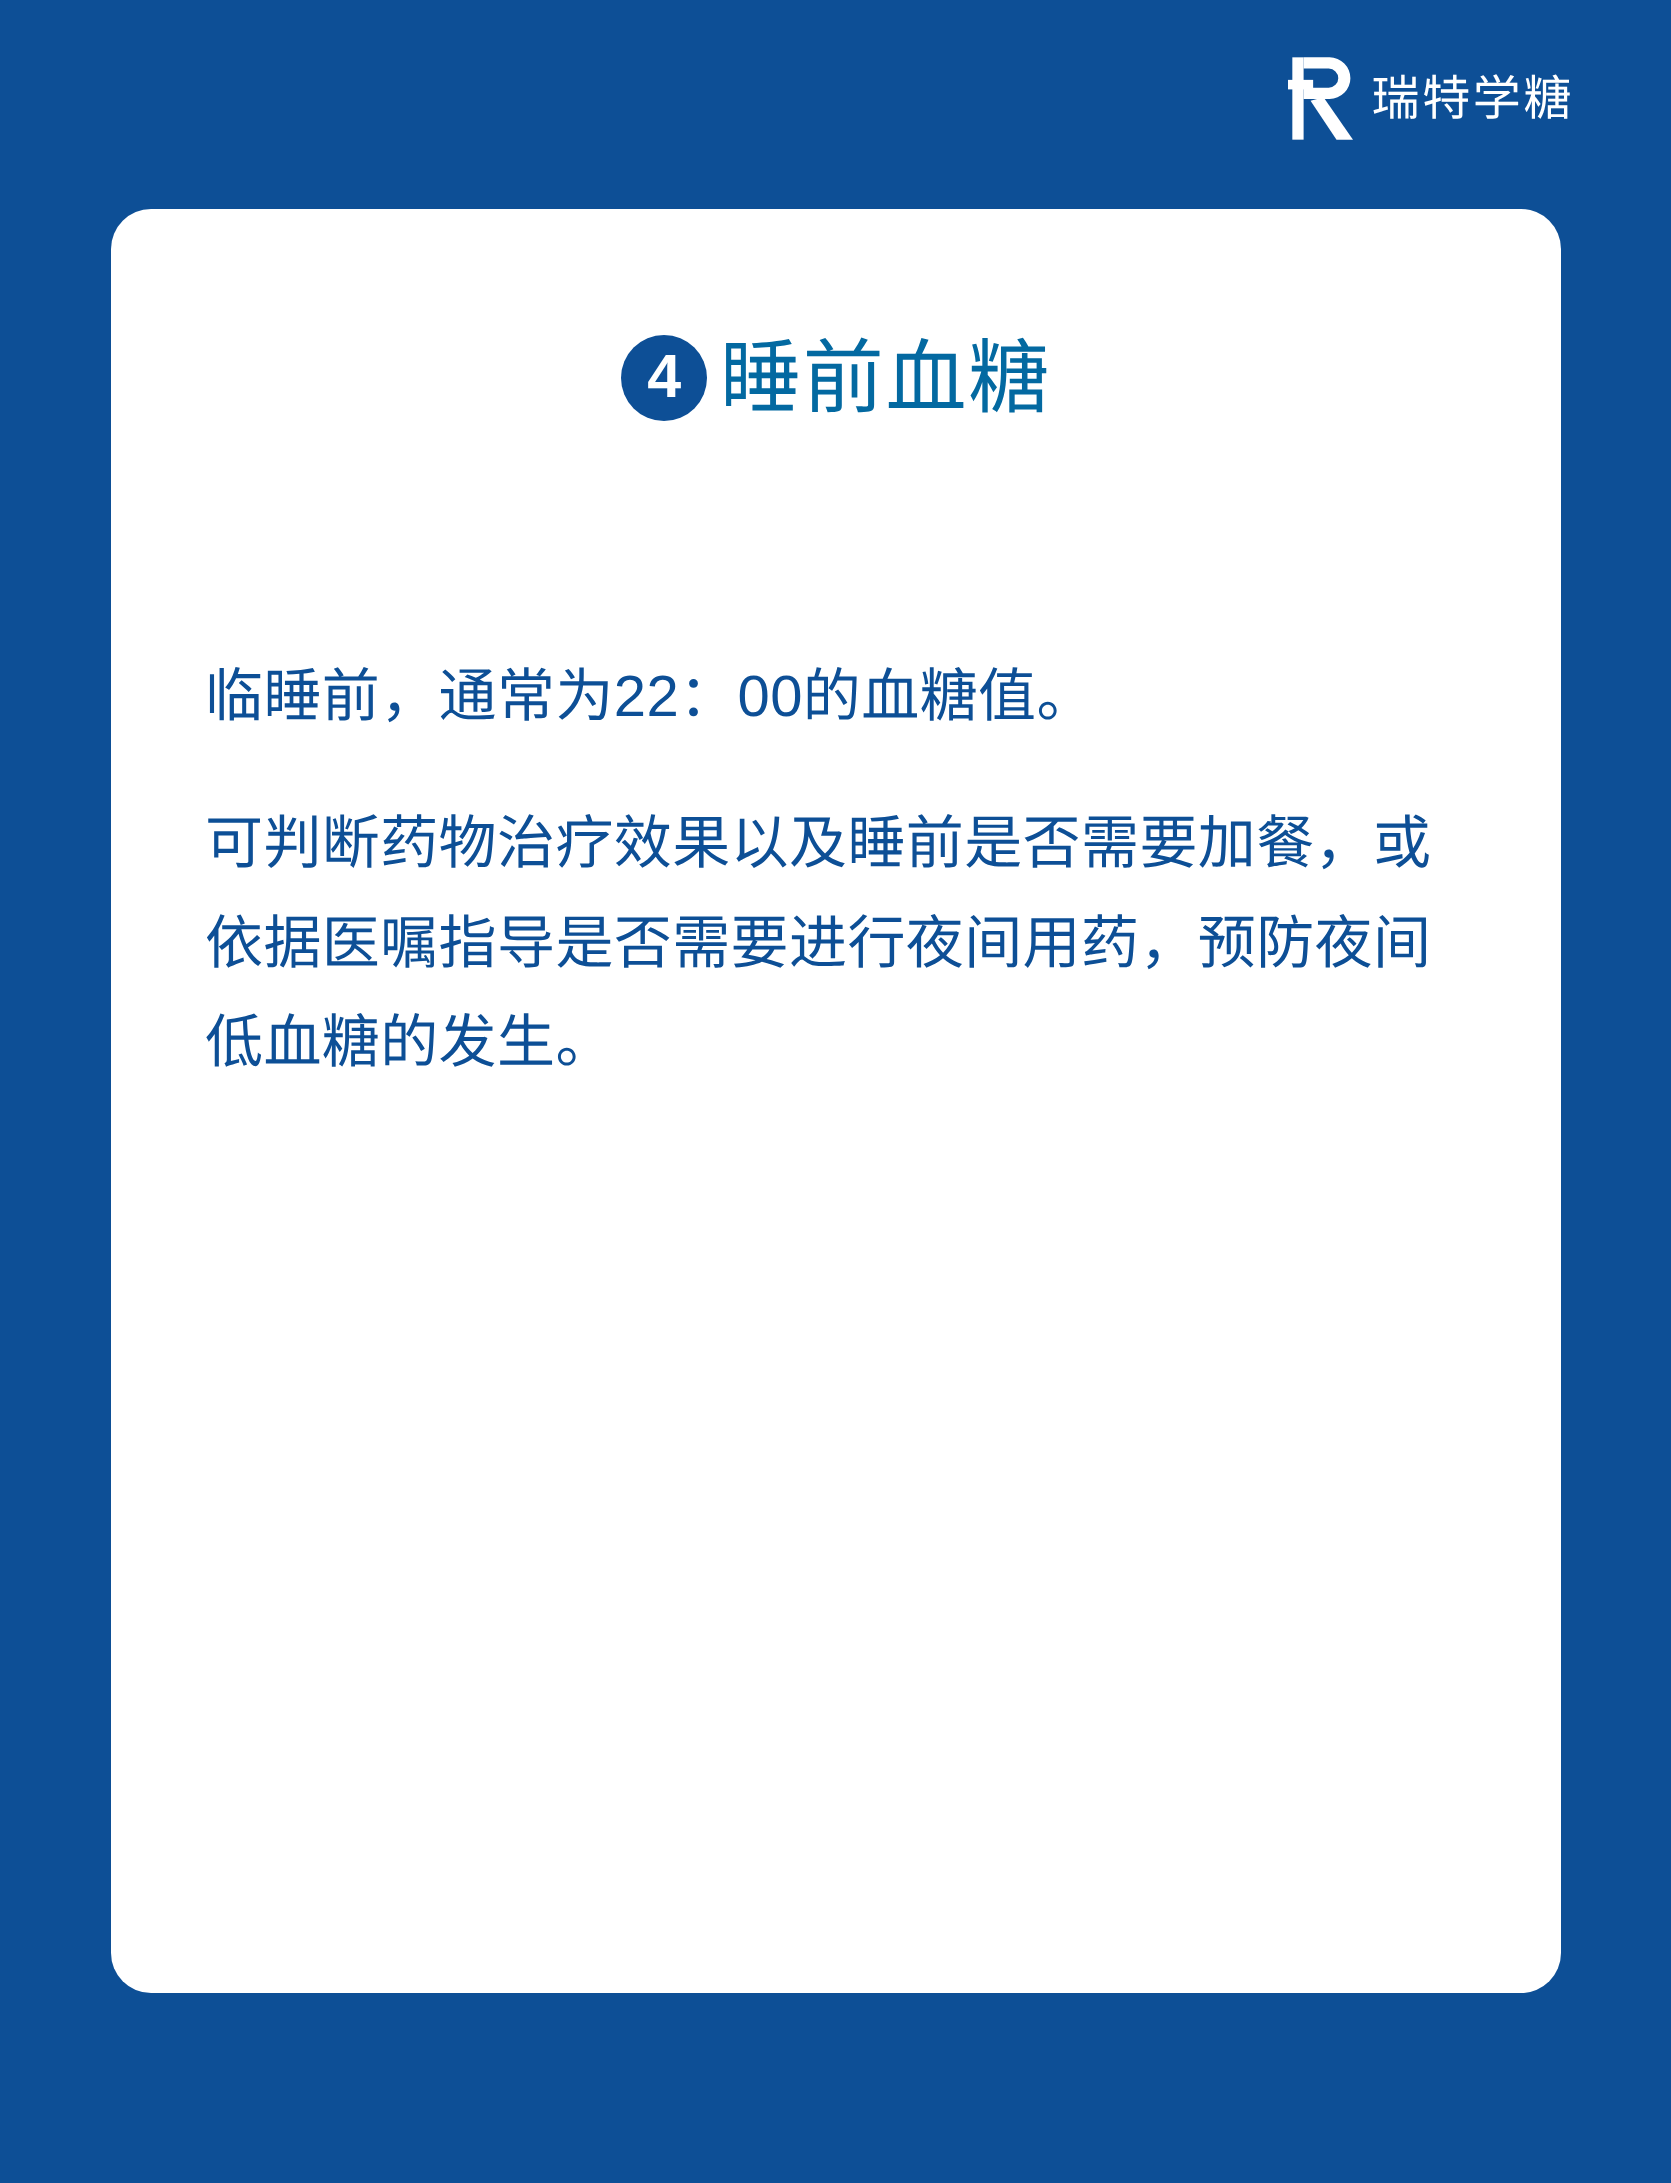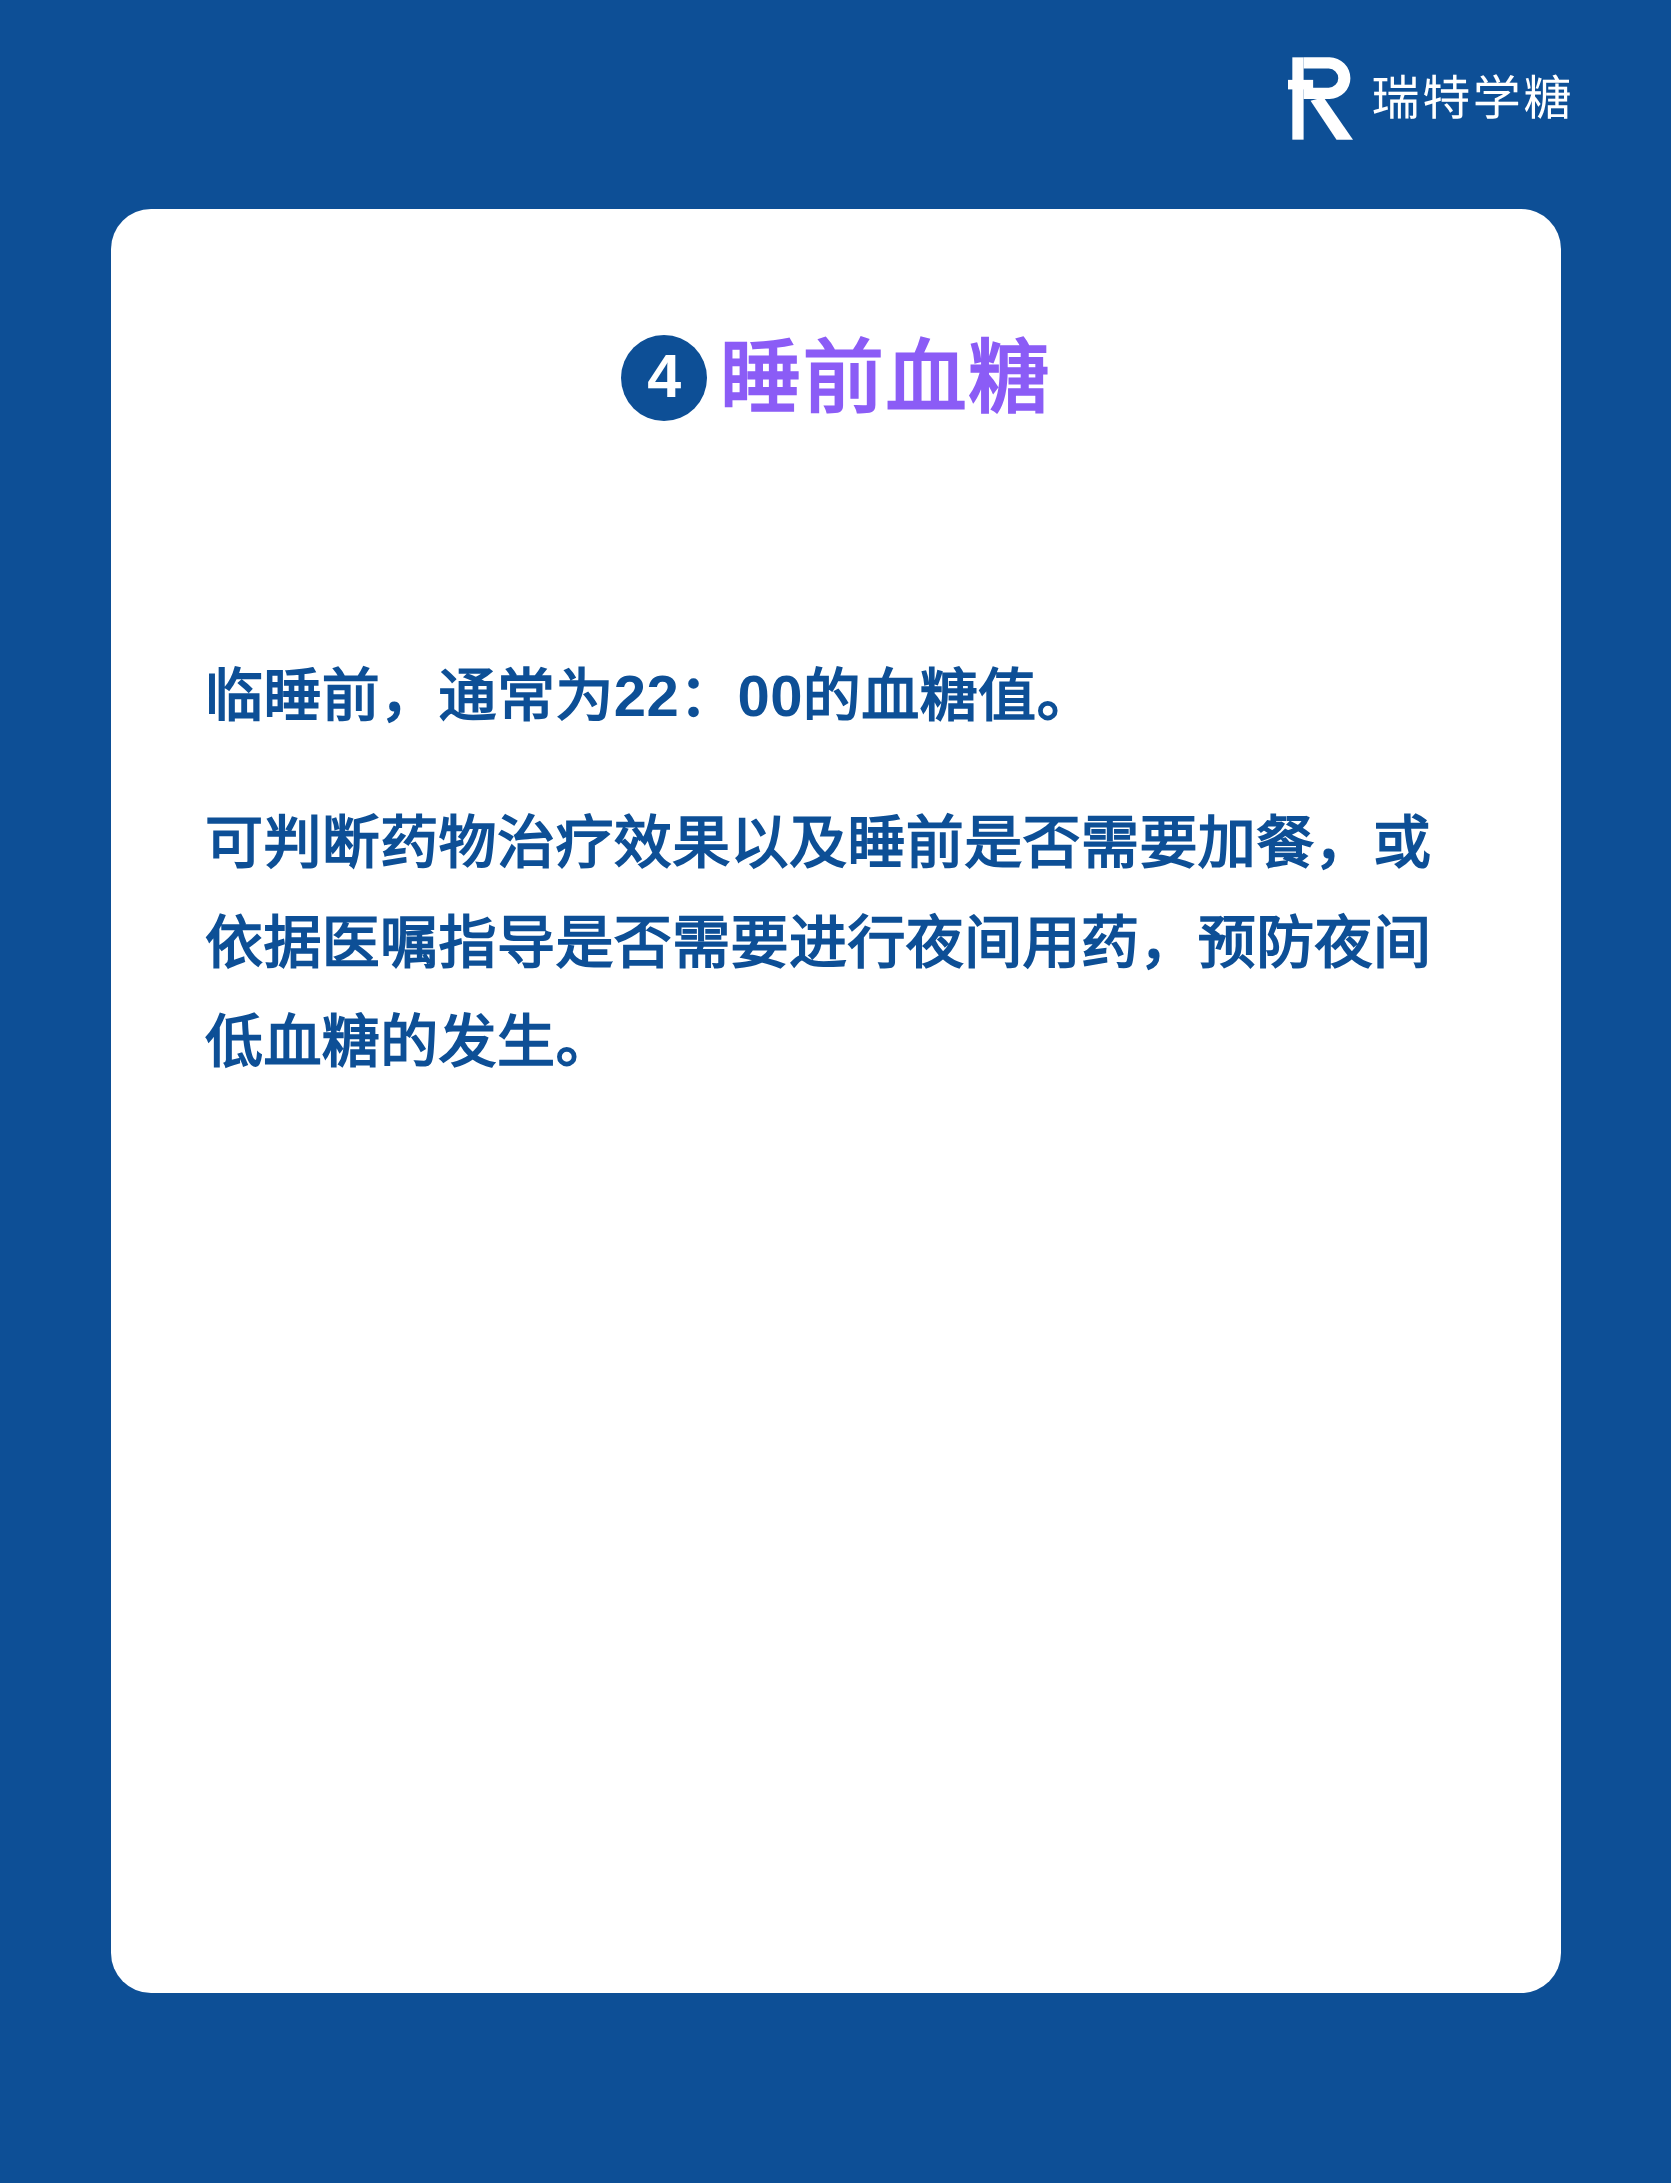--- a/index.html
+++ b/index.html
@@ -83,39 +83,39 @@
     font-weight: 700;
     display: flex;
     align-items: center;
     justify-content: center;
     line-height: 1;
     flex: 0 0 auto;
     box-sizing: border-box;
     padding-bottom: 3.5px;
   }
   .title-text {
-    color: #8b5cf6;
+    color: #0369a1;
     font-size: 81px;
-    font-weight: 700;
+    font-weight: 400;
     letter-spacing: 1.7px;
     line-height: 1;
     white-space: nowrap;
   }
 
   
   .body {
     position: absolute;
     left: 94px;
     right: 94px;
     top: 437px;
   }
   .para {
     color: #0d4f96;
     font-size: 58px;
-    font-weight: 700;
+    font-weight: 400;
     line-height: 1.72;
     letter-spacing: 0.4px;
     margin: 0;
   }
   .para + .para {
     margin-top: 47px;
   }
 </style>
 </head>
 <body>

